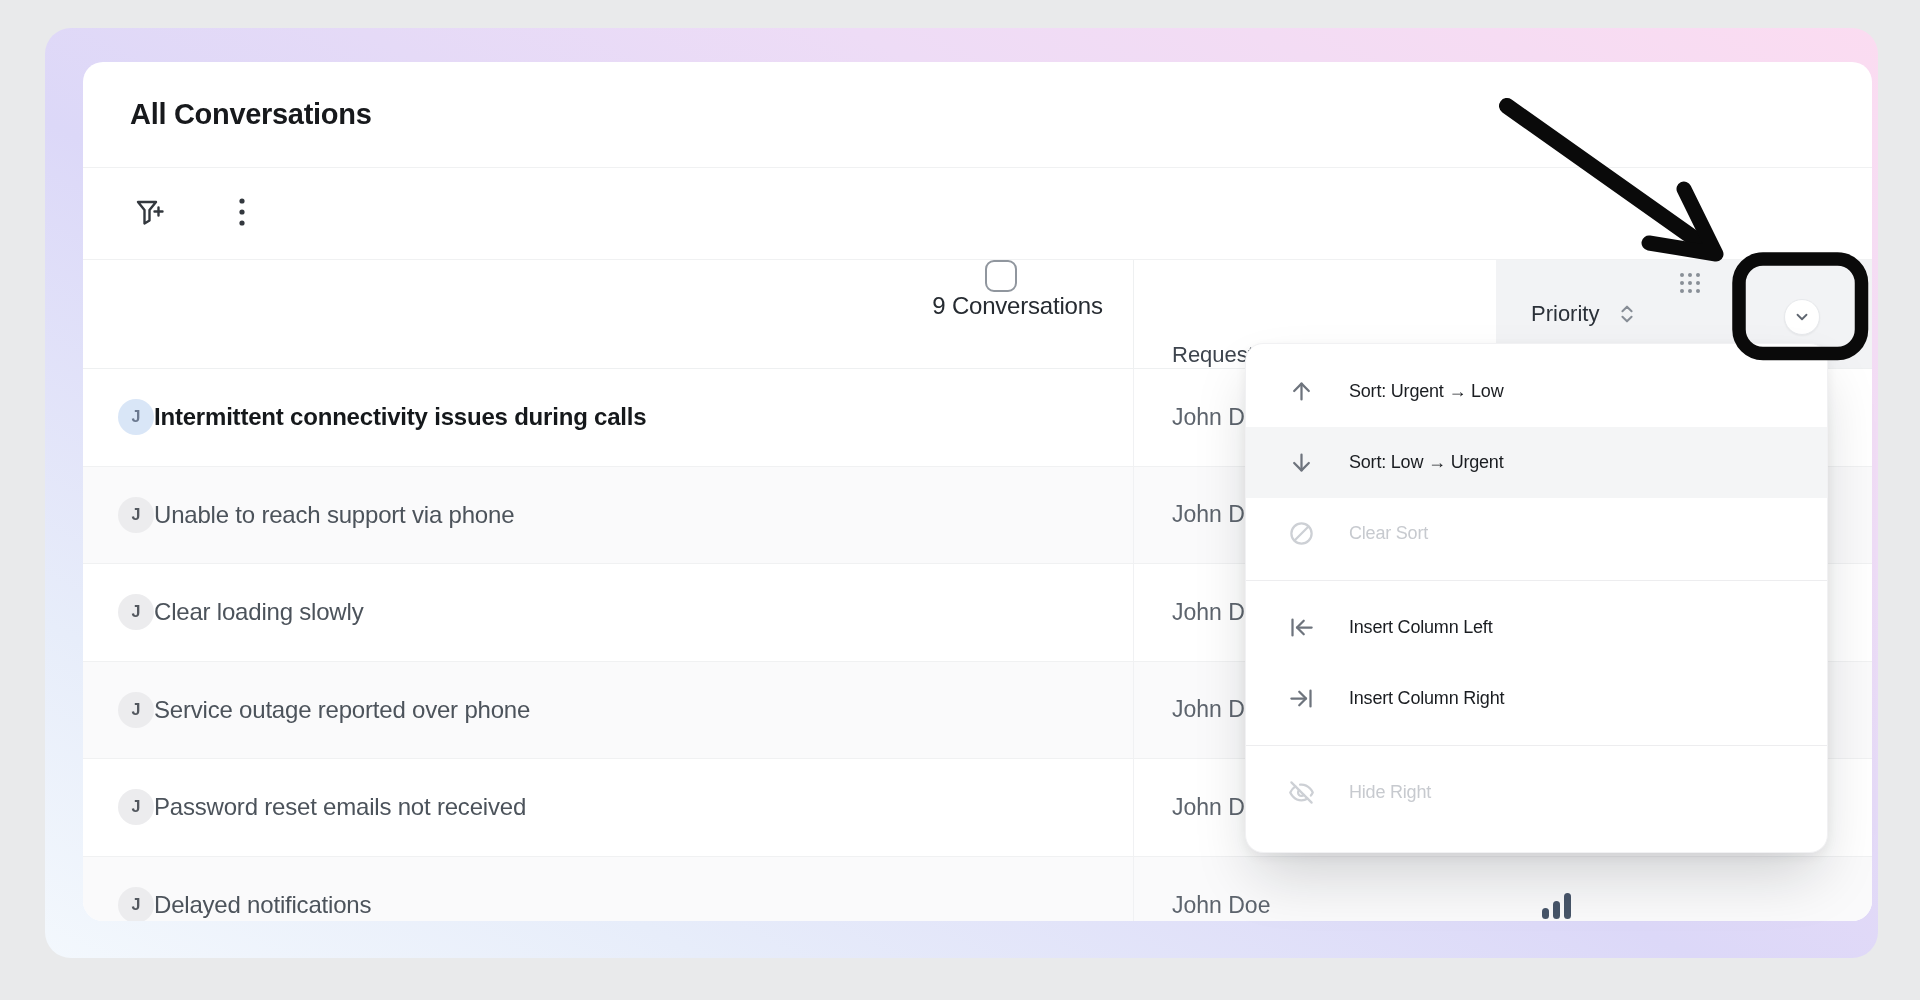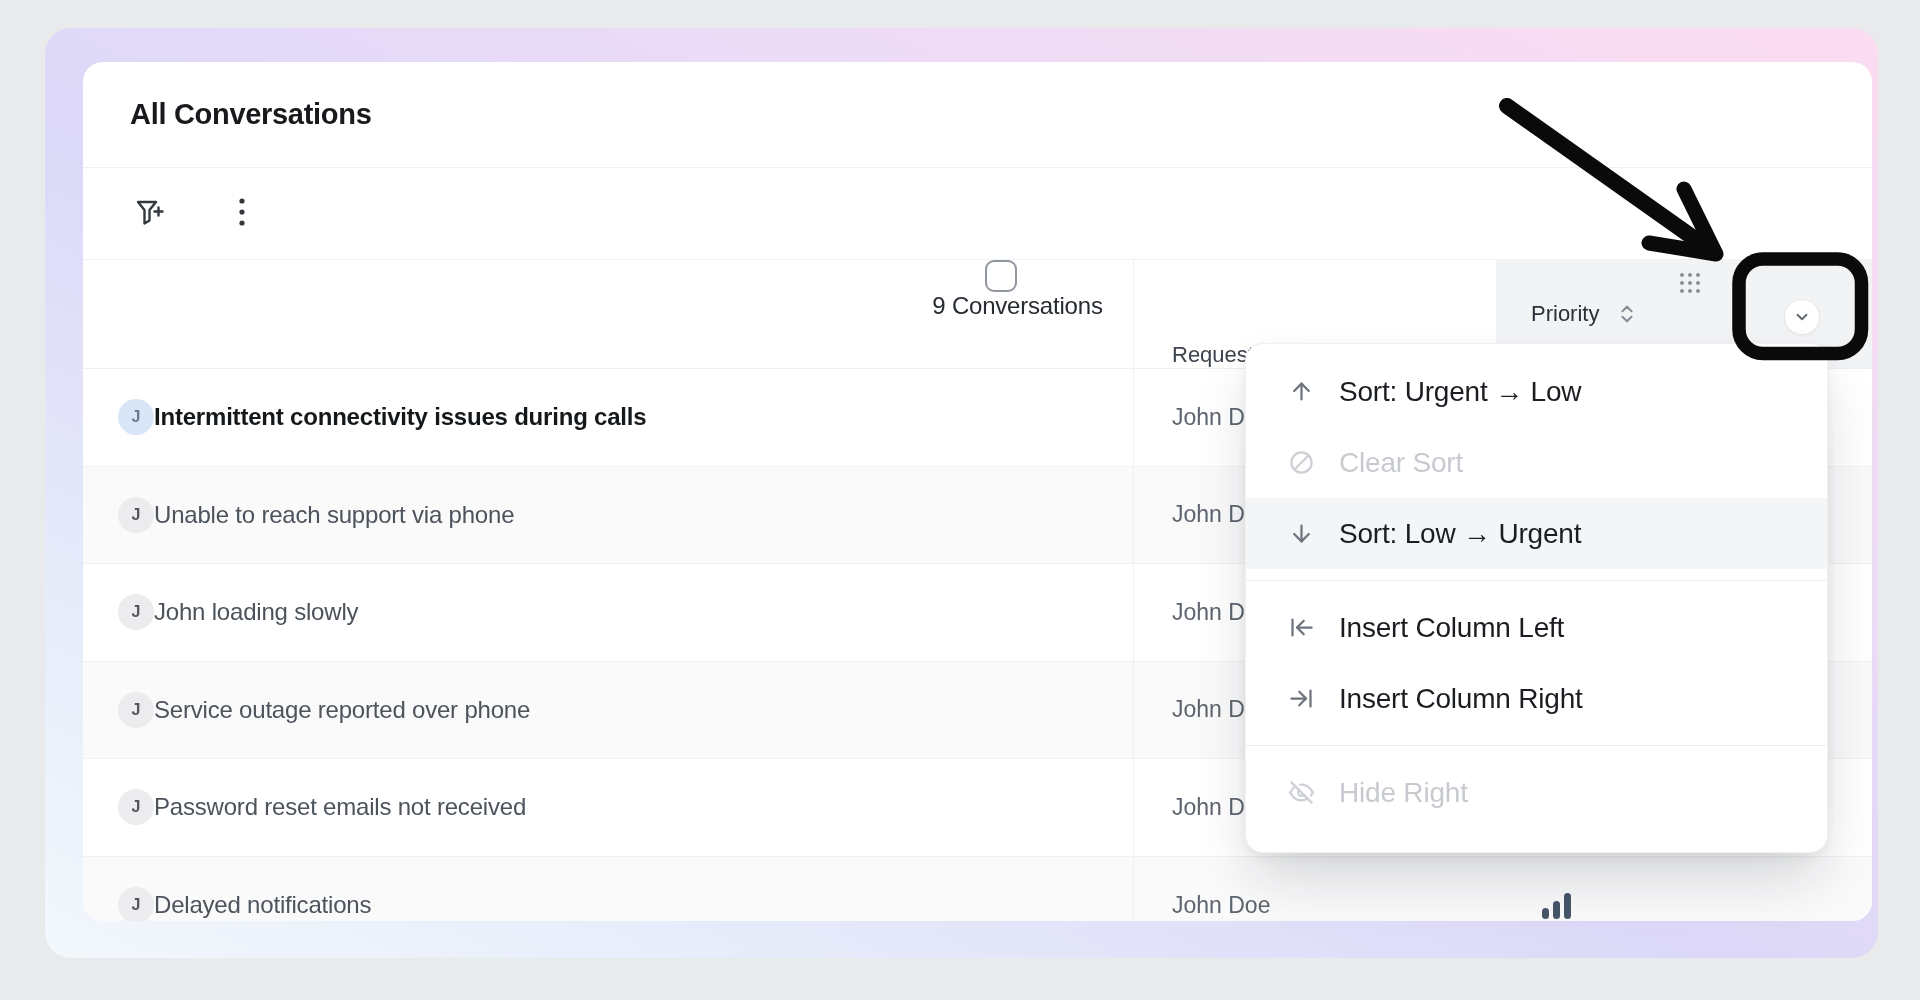--- a/index.html
+++ b/index.html
@@ -67,21 +67,21 @@
     font-size:23px; color:#5d646d; white-space:nowrap; overflow:hidden;
   }
   .pcell { position:absolute; left:1413px; right:0; top:0; bottom:0; display:flex; align-items:center; padding-left:44px; }
   
   .dropdown {
     position:absolute; left:1245px; top:343px; width:583px; z-index:30;
     background:#fff; border:1px solid #f1f1f3; border-radius:18px;
     padding:12px 0 24px 0;
     box-shadow:0 30px 60px -10px rgba(15,20,30,.18), 0 4px 12px rgba(15,20,30,.06);
   }
-  .menu-item { height:71px; display:flex; align-items:center; padding:0 42px; gap:24px; font-size:28px; color:#1a1d21; letter-spacing:-0.2px; }
+  .menu-item { height:71px; display:flex; align-items:center; padding:0 42px; gap:34px; font-size:18px; color:#1a1d21; letter-spacing:-0.2px; }
   .menu-item svg { flex:0 0 auto; stroke:#6e747d; }
   .menu-item.hovered { background:#f4f5f6; }
   .menu-item.disabled { color:#c7cacf; }
   .menu-item.disabled svg { stroke:#cdd0d5; }
   .menu-divider { height:1px; background:#ededef; margin:11px 0; }
   
   .annotation { position:absolute; left:0; top:0; z-index:60; pointer-events:none; }
 </style>
 </head>
 <body>
@@ -158,21 +158,21 @@
     </div>
 
     <div class="row">
       <div class="avatar">J</div>
       <div class="row-title">Unable to reach support via phone</div>
       <div class="rcell">John Doe</div>
     </div>
 
     <div class="row">
       <div class="avatar">J</div>
-      <div class="row-title">John loading slowly</div>
+      <div class="row-title">Clear loading slowly</div>
       <div class="rcell">John Doe</div>
     </div>
 
     <div class="row">
       <div class="avatar">J</div>
       <div class="row-title">Service outage reported over phone</div>
       <div class="rcell">John Doe</div>
     </div>
 
     <div class="row">
@@ -200,34 +200,34 @@
 <div class="dropdown">
 
   <div class="menu-item">
     <svg width="27" height="27" viewBox="0 0 24 24" fill="none" stroke-width="2" stroke-linecap="round" stroke-linejoin="round">
         <path d="M12 19V5"></path>
         <path d="m5.5 11.5 6.5-6.5 6.5 6.5"></path>
       </svg>
     <span>Sort: Urgent → Low</span>
   </div>
 
+  <div class="menu-item hovered">
+    <svg width="27" height="27" viewBox="0 0 24 24" fill="none" stroke-width="2" stroke-linecap="round" stroke-linejoin="round">
+        <path d="M12 5v14"></path>
+        <path d="m5.5 12.5 6.5 6.5 6.5-6.5"></path>
+      </svg>
+    <span>Sort: Low → Urgent</span>
+  </div>
+
   <div class="menu-item disabled">
     <svg width="27" height="27" viewBox="0 0 24 24" fill="none" stroke-width="2" stroke-linecap="round" stroke-linejoin="round">
         <circle cx="12" cy="12" r="9"></circle>
         <path d="m5.8 18.2 12.4-12.4"></path>
       </svg>
     <span>Clear Sort</span>
-  </div>
-
-  <div class="menu-item hovered">
-    <svg width="27" height="27" viewBox="0 0 24 24" fill="none" stroke-width="2" stroke-linecap="round" stroke-linejoin="round">
-        <path d="M12 5v14"></path>
-        <path d="m5.5 12.5 6.5 6.5 6.5-6.5"></path>
-      </svg>
-    <span>Sort: Low → Urgent</span>
   </div>
 
   <div class="menu-divider"></div>
 
   <div class="menu-item">
     <svg width="27" height="27" viewBox="0 0 24 24" fill="none" stroke-width="2" stroke-linecap="round" stroke-linejoin="round">
         <path d="M4 19V5"></path>
         <path d="m14 6-6 6 6 6"></path>
         <path d="M8 12h13"></path>
       </svg>

